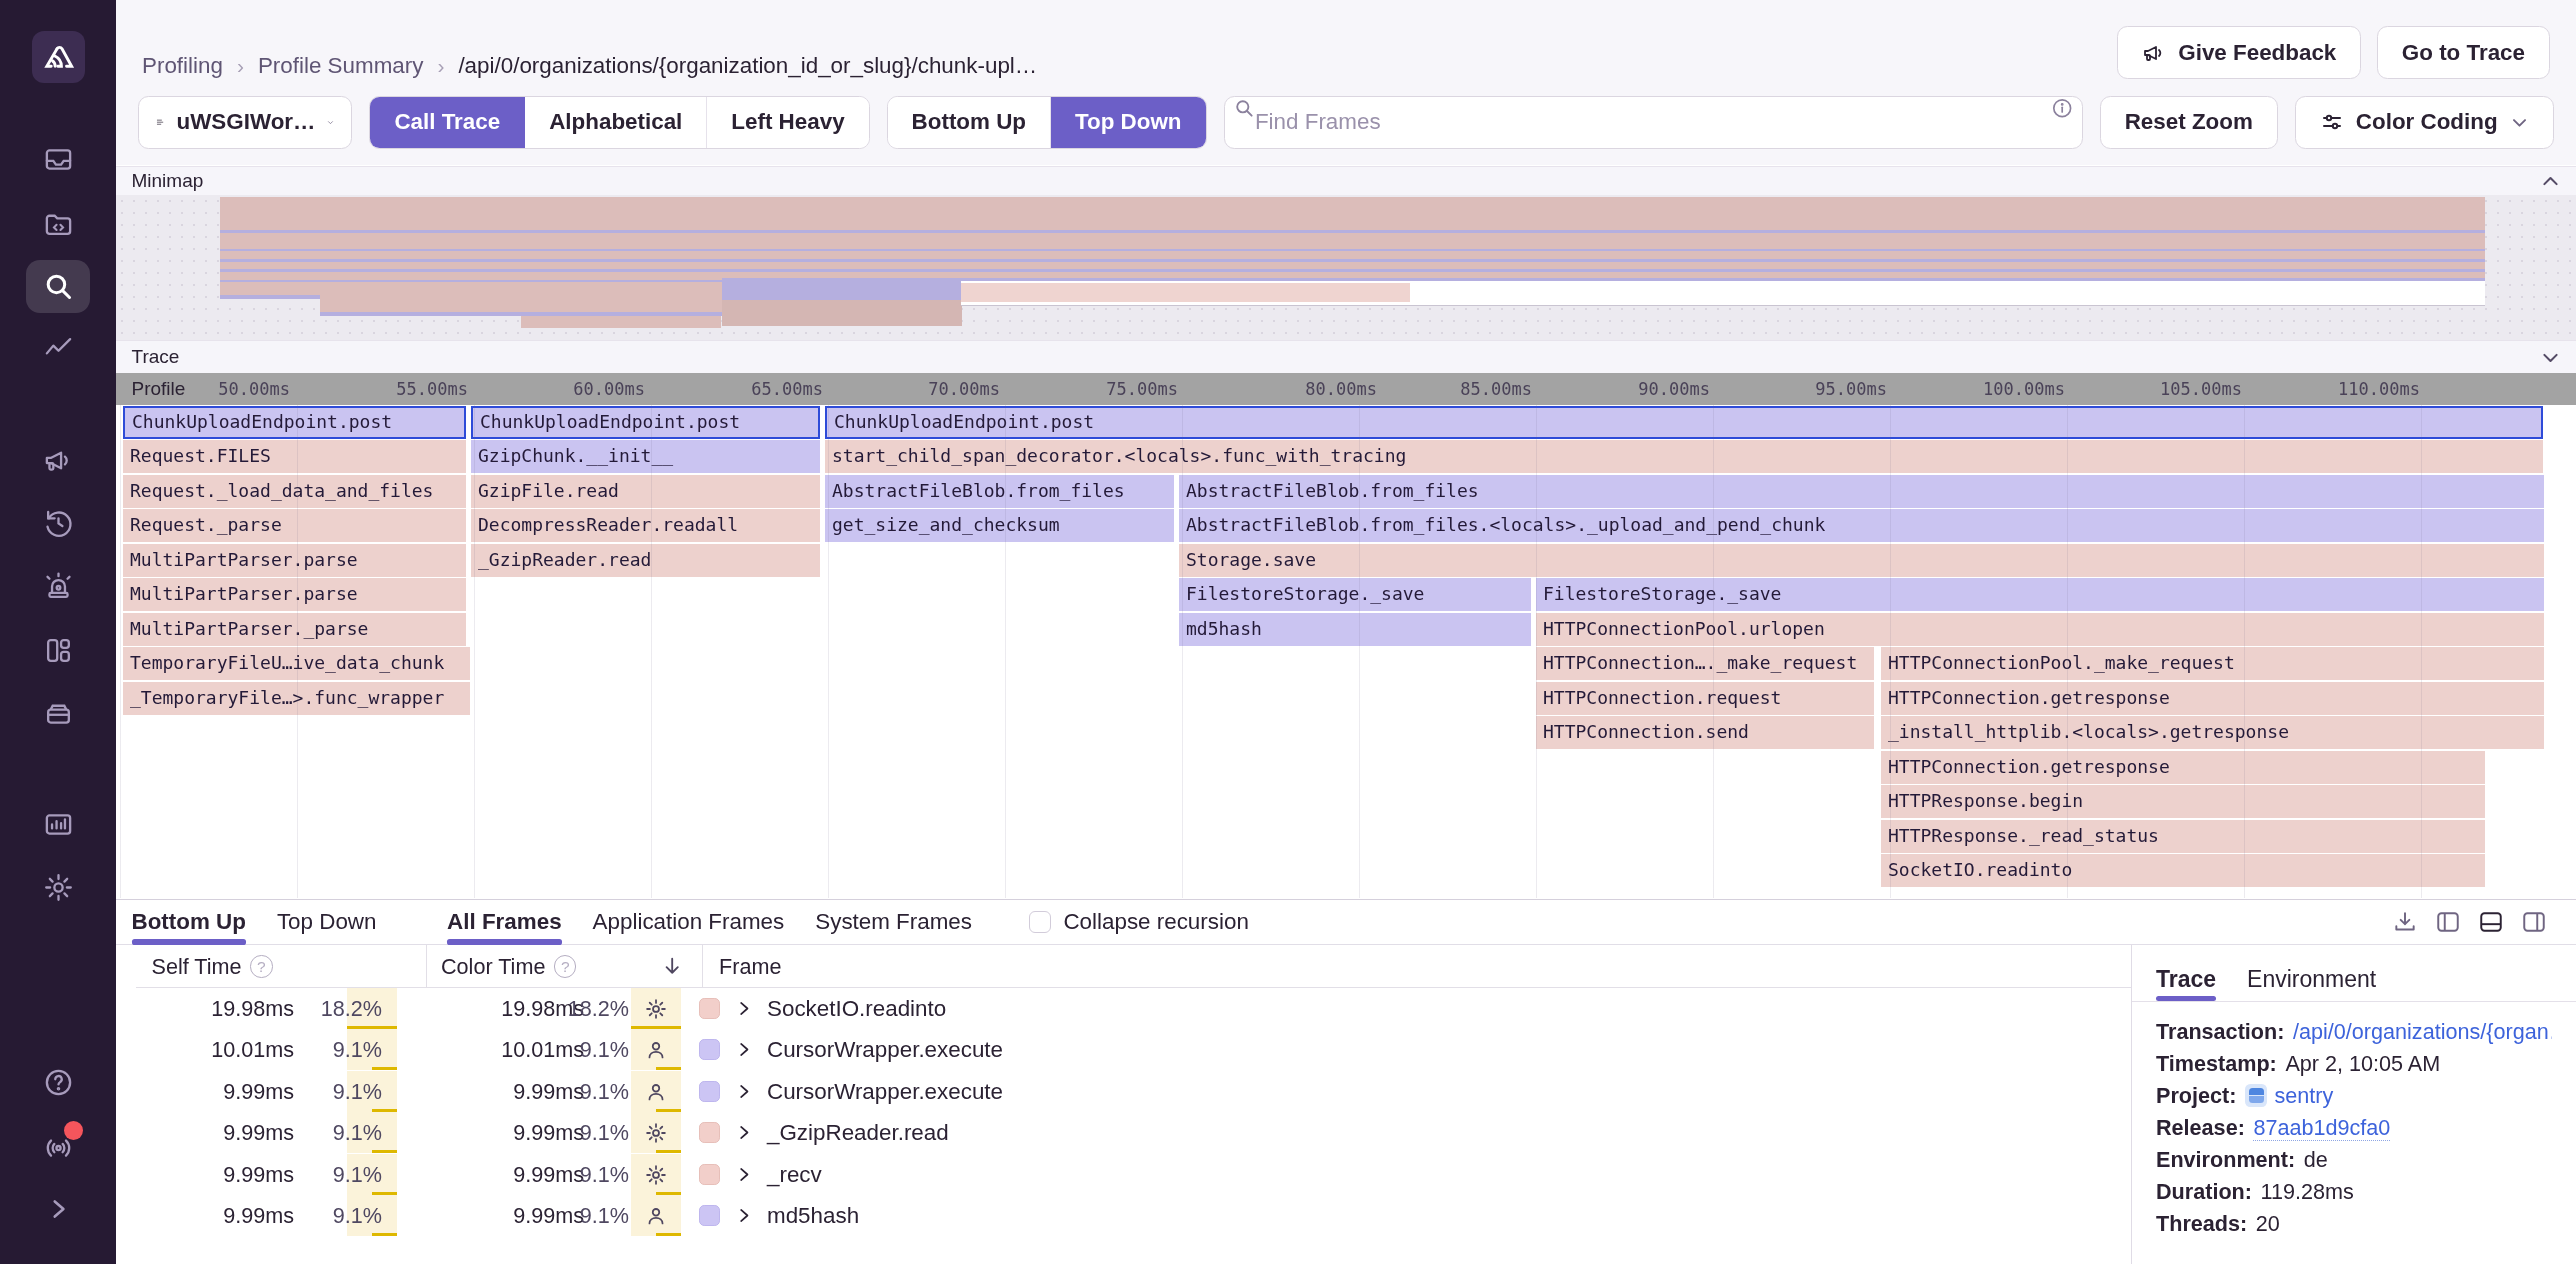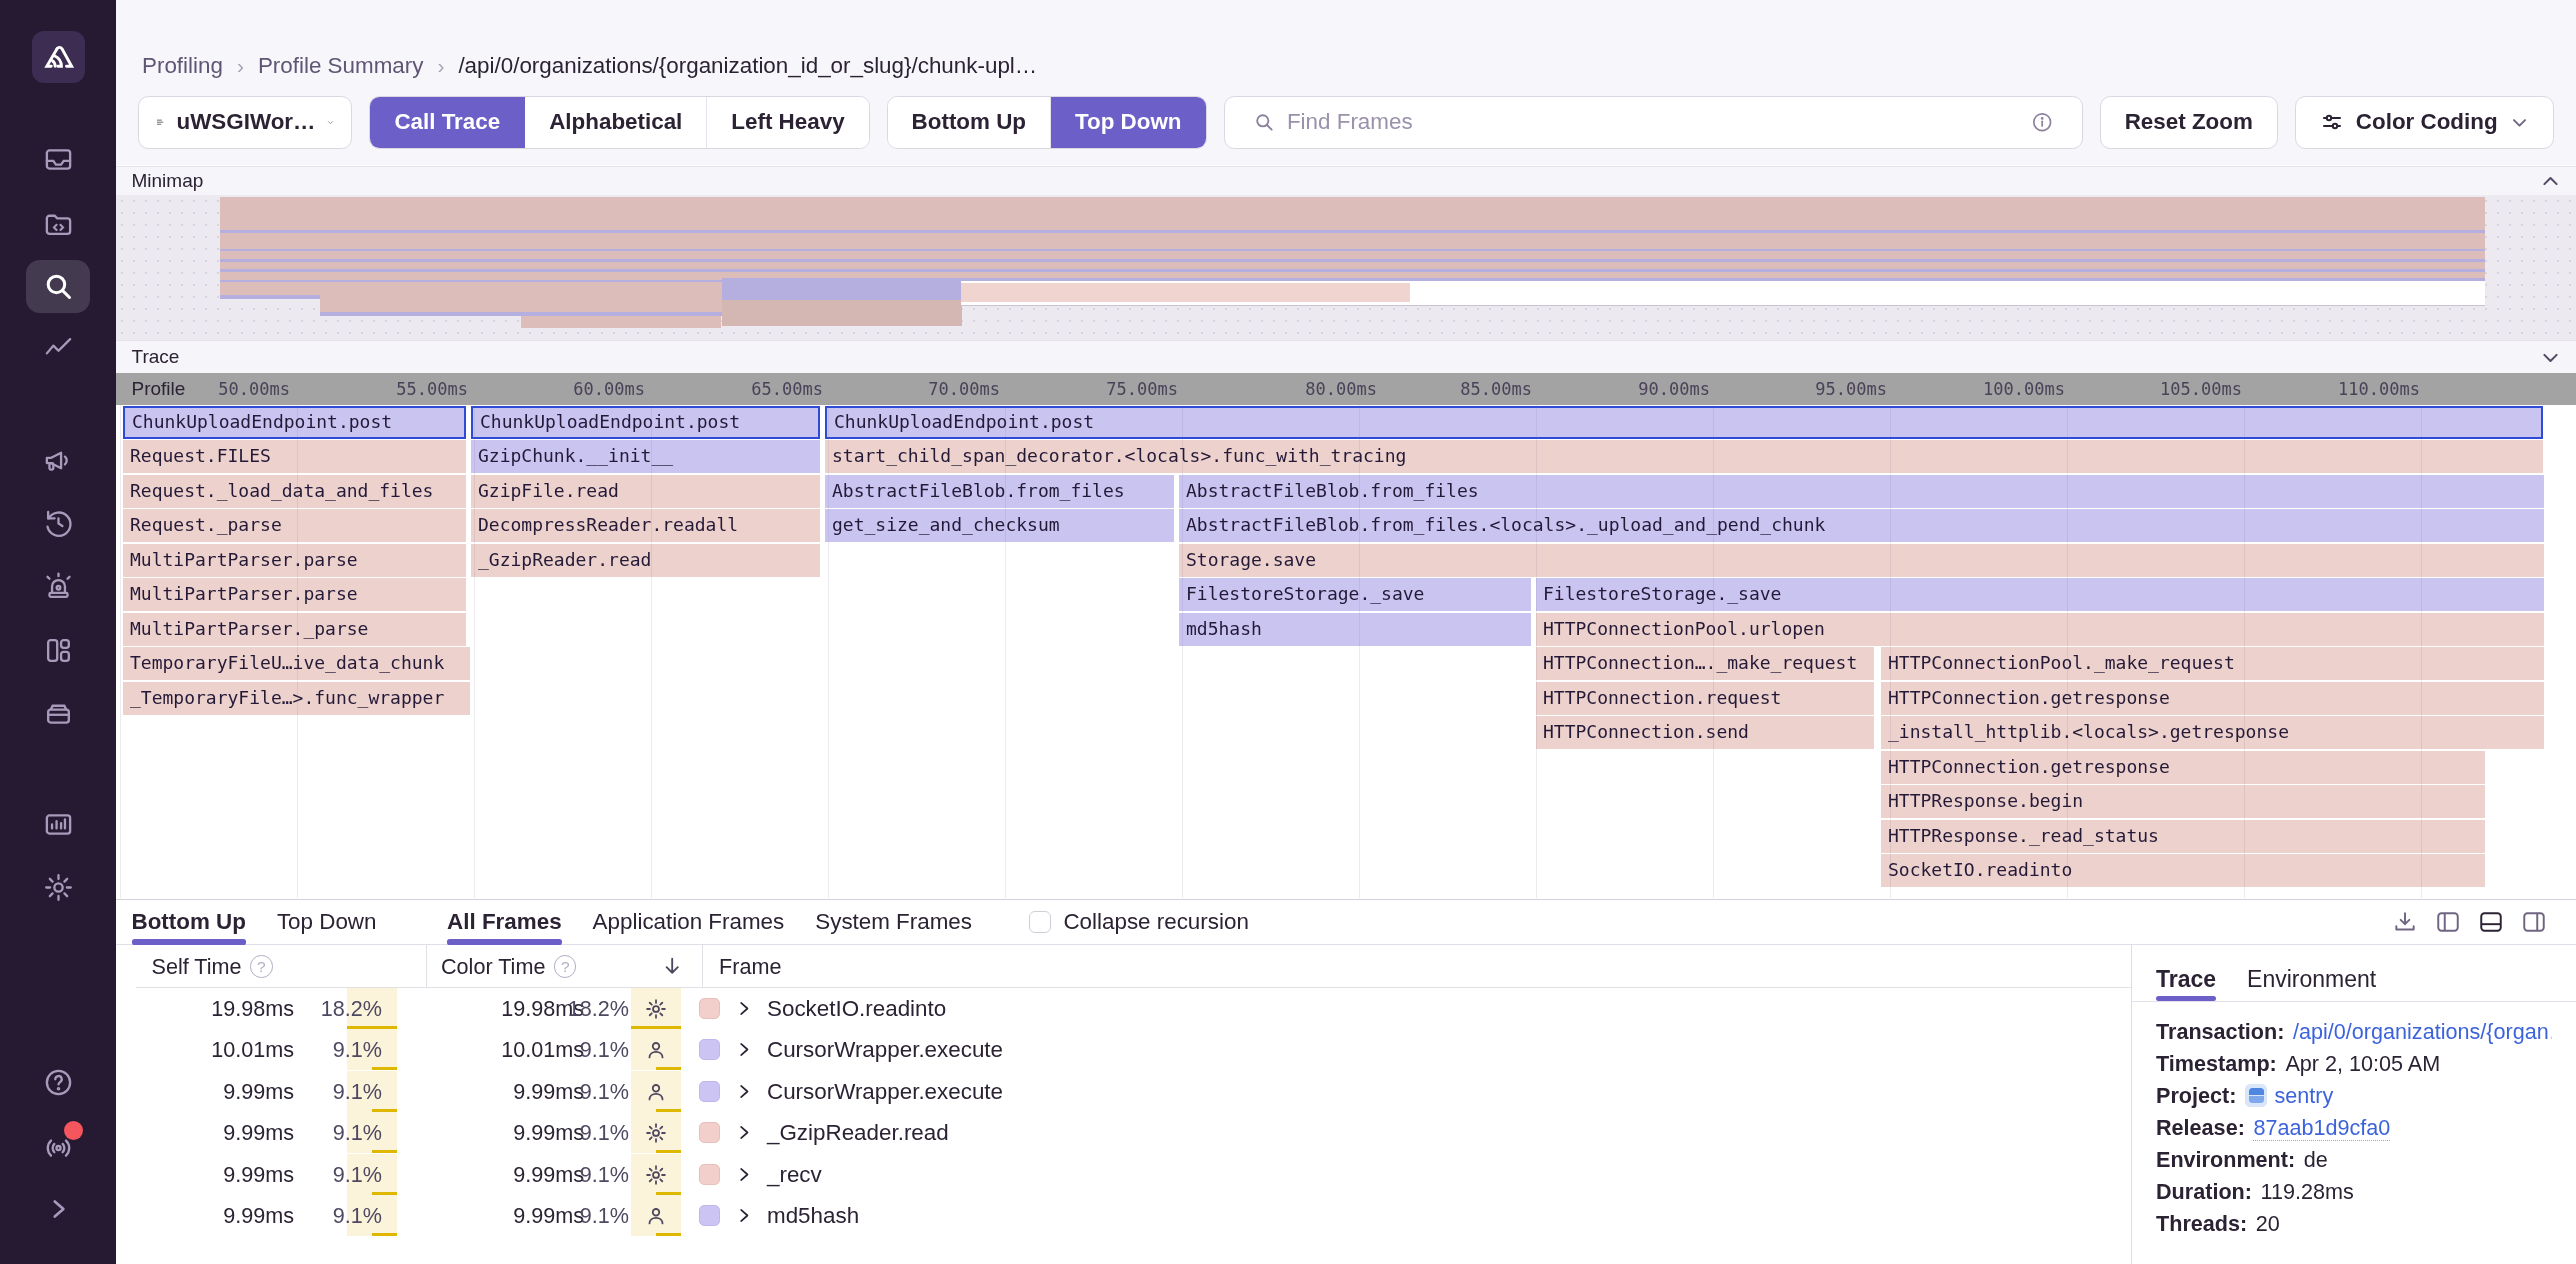--- a/index.html
+++ b/index.html
@@ -28,21 +28,21 @@
   .header-actions { margin-left:auto; display:flex; gap:15.5px; }
   .btn { background:#fff; border:0.9px solid #DBD6E0; border-radius:10.4px; height:53px; padding:0 24px; font-size:22.4px; font-weight:700; color:#2B2233; display:flex; align-items:center; gap:12px; cursor:pointer; }
 
   
   .toolbar { position:absolute; top:79px; left:0; right:0; height:86px; background:#F7F6FA; display:flex; align-items:center; padding:0 22.4px; gap:17px; }
   .thread-select { background:#fff; border:0.9px solid #DBD6E0; border-radius:10.4px; height:53px; padding:0 17px; display:flex; align-items:center; gap:12px; font-size:22.4px; font-weight:700; width:214px; }
   .seg { display:flex; background:#fff; border:0.9px solid #DBD6E0; border-radius:10.4px; overflow:hidden; height:53px; }
   .seg-btn { display:flex; align-items:center; padding:0 24px; font-size:22.4px; font-weight:700; color:#2B2233; border-right:0.9px solid #E6E2EB; background:#fff; }
   .seg-btn:last-child { border-right:none; }
   .seg-btn.active { background:#6C5FC7; color:#fff; border-color:#6C5FC7; }
-  .search-box { flex:1; background:#fff; border:0.9px solid #DBD6E0; border-radius:10.4px; height:53px; display:flex; align-items:center; padding:0 28px; gap:12px; color:#938AA5; }
+  .search-box { flex:1; background:#fff; border:0.9px solid #DBD6E0; border-radius:10.4px; height:53px; display:flex; padding:0 8px; color:#938AA5; }
   .search-box input { border:none; outline:none; flex:1; font-size:22.4px; font-family:"Liberation Sans",sans-serif; color:#2B2233; background:transparent; }
   .search-box input::placeholder { color:#9A91AB; }
 
   
   .section-head { position:absolute; left:0; right:0; background:#F6F5FA; border-top:0.9px solid #E7E3EC; display:flex; align-items:center; padding:0 15.5px; font-size:19px; color:#2B2233; }
   .section-head .chev { margin-left:auto; color:#554B66; }
   .minimap-head { top:166px; height:29px; }
   .minimap-canvas { position:absolute; top:195px; left:0; right:0; height:145px; background-color:#ECEAF0; background-image:radial-gradient(#D9D5DF 1.4px, transparent 1.4px); background-size:12px 12px; overflow:hidden; }
   .mm { position:absolute; }
   .mm-main { left:104px; width:2265px; top:1.7px; height:88px; background:#DCBDBA;
@@ -228,20 +228,33 @@
 
 <div class="main">
 
   <div class="header">
     <div class="breadcrumb">
       <span class="crumb">Profiling</span>
       <span class="crumb-sep">›</span>
       <span class="crumb">Profile Summary</span>
       <span class="crumb-sep">›</span>
       <span class="crumb last">/api/0/organizations/{organization_id_or_slug}/chunk-upl…</span>
+    </div>
+    <div class="header-actions">
+      <button class="btn">
+        <svg width="24" height="24" viewBox="0 0 24 24" fill="none" stroke="#2B2233" stroke-width="1.8" stroke-linecap="round" stroke-linejoin="round">
+          <path d="M3 10v4h3l8 4V6l-8 4H3z"></path>
+            <path d="M17 9a4 4 0 0 1 0 6"></path>
+            <rect x="5" y="14" width="3" height="5" rx="1"></rect>
+        </svg>
+        <span>Give Feedback</span>
+      </button>
+      <button class="btn">
+        <span>Go to Trace</span>
+      </button>
     </div>
   </div>
 
   <div class="toolbar">
     <div class="thread-select">
       <svg width="22.4" height="22.4" viewBox="0 0 24 24" fill="none" stroke="#2B2233" stroke-width="2" stroke-linecap="round">
         <path d="M4 6h12M4 12h16M4 18h10"></path>
       </svg>
       <span>uWSGIWor…</span>
       <svg style="margin-left:auto" width="19" height="19" viewBox="0 0 24 24" fill="none" stroke="#6F6582" stroke-width="2.4" stroke-linecap="round" stroke-linejoin="round">

